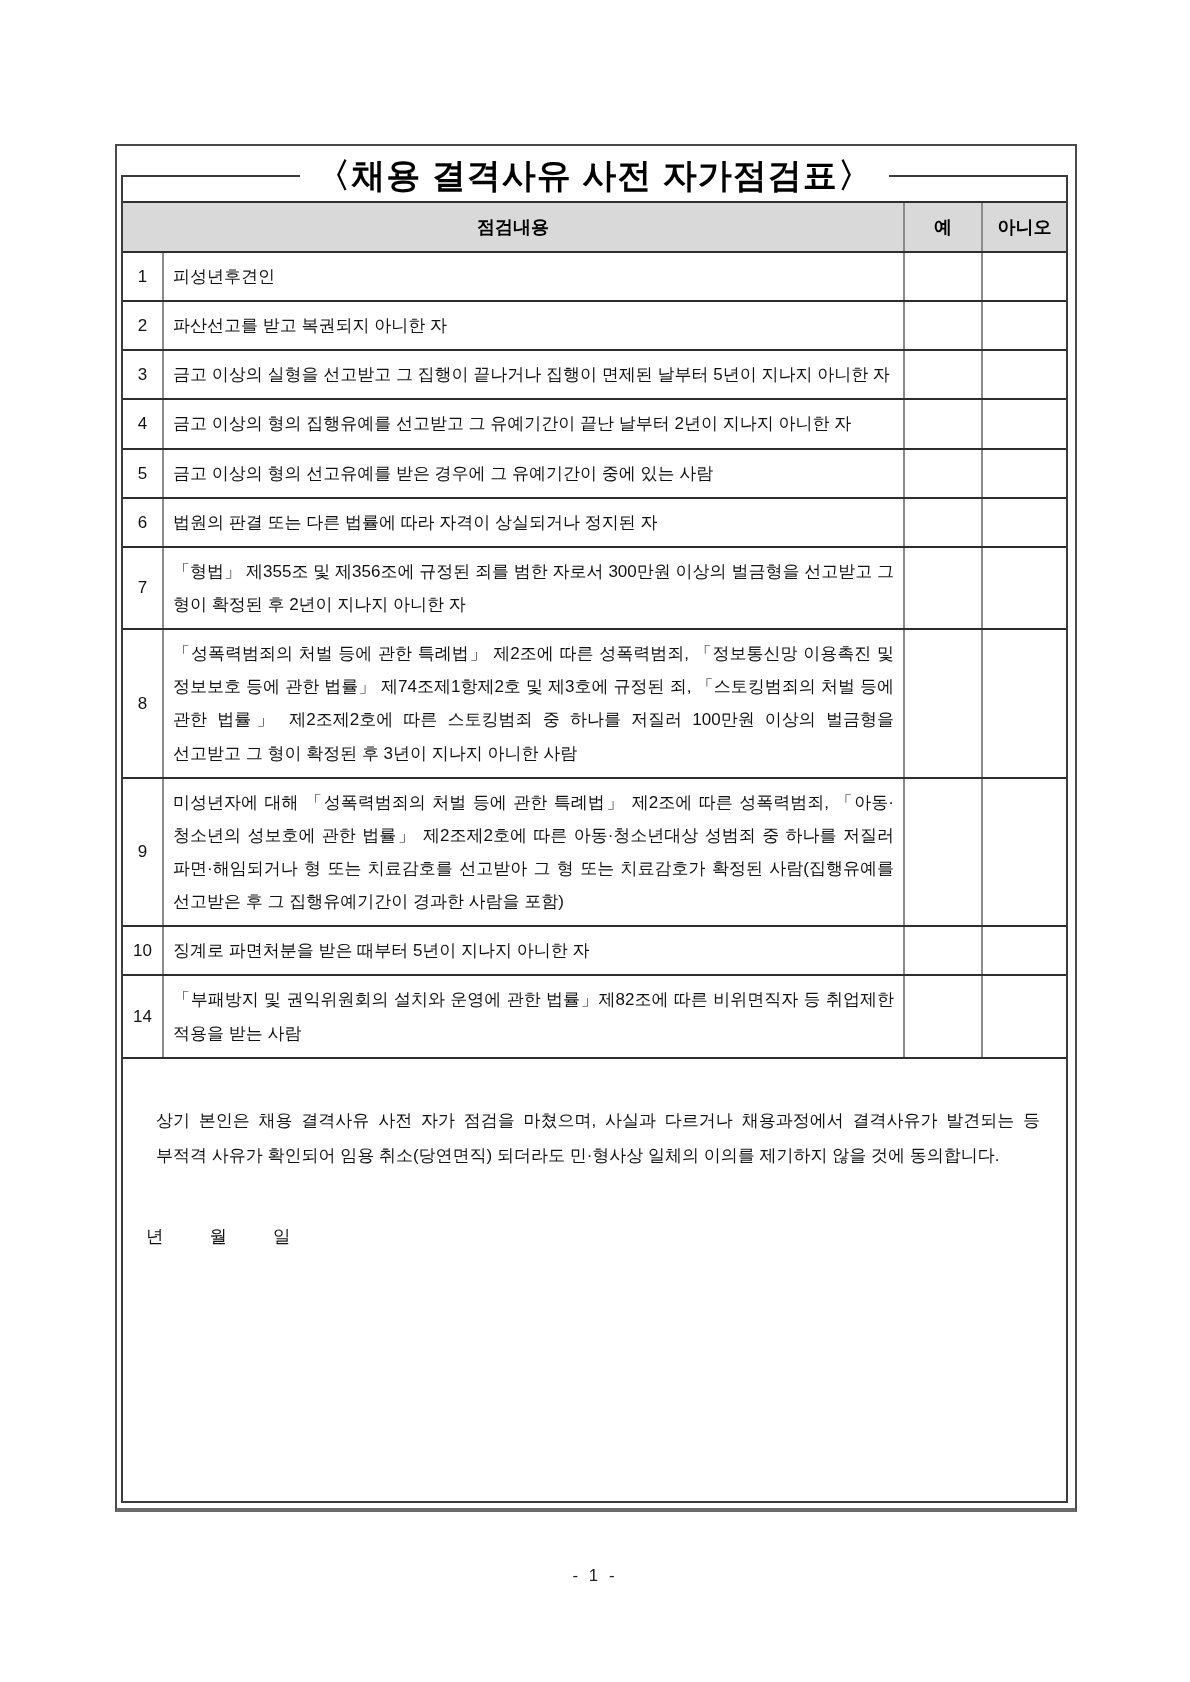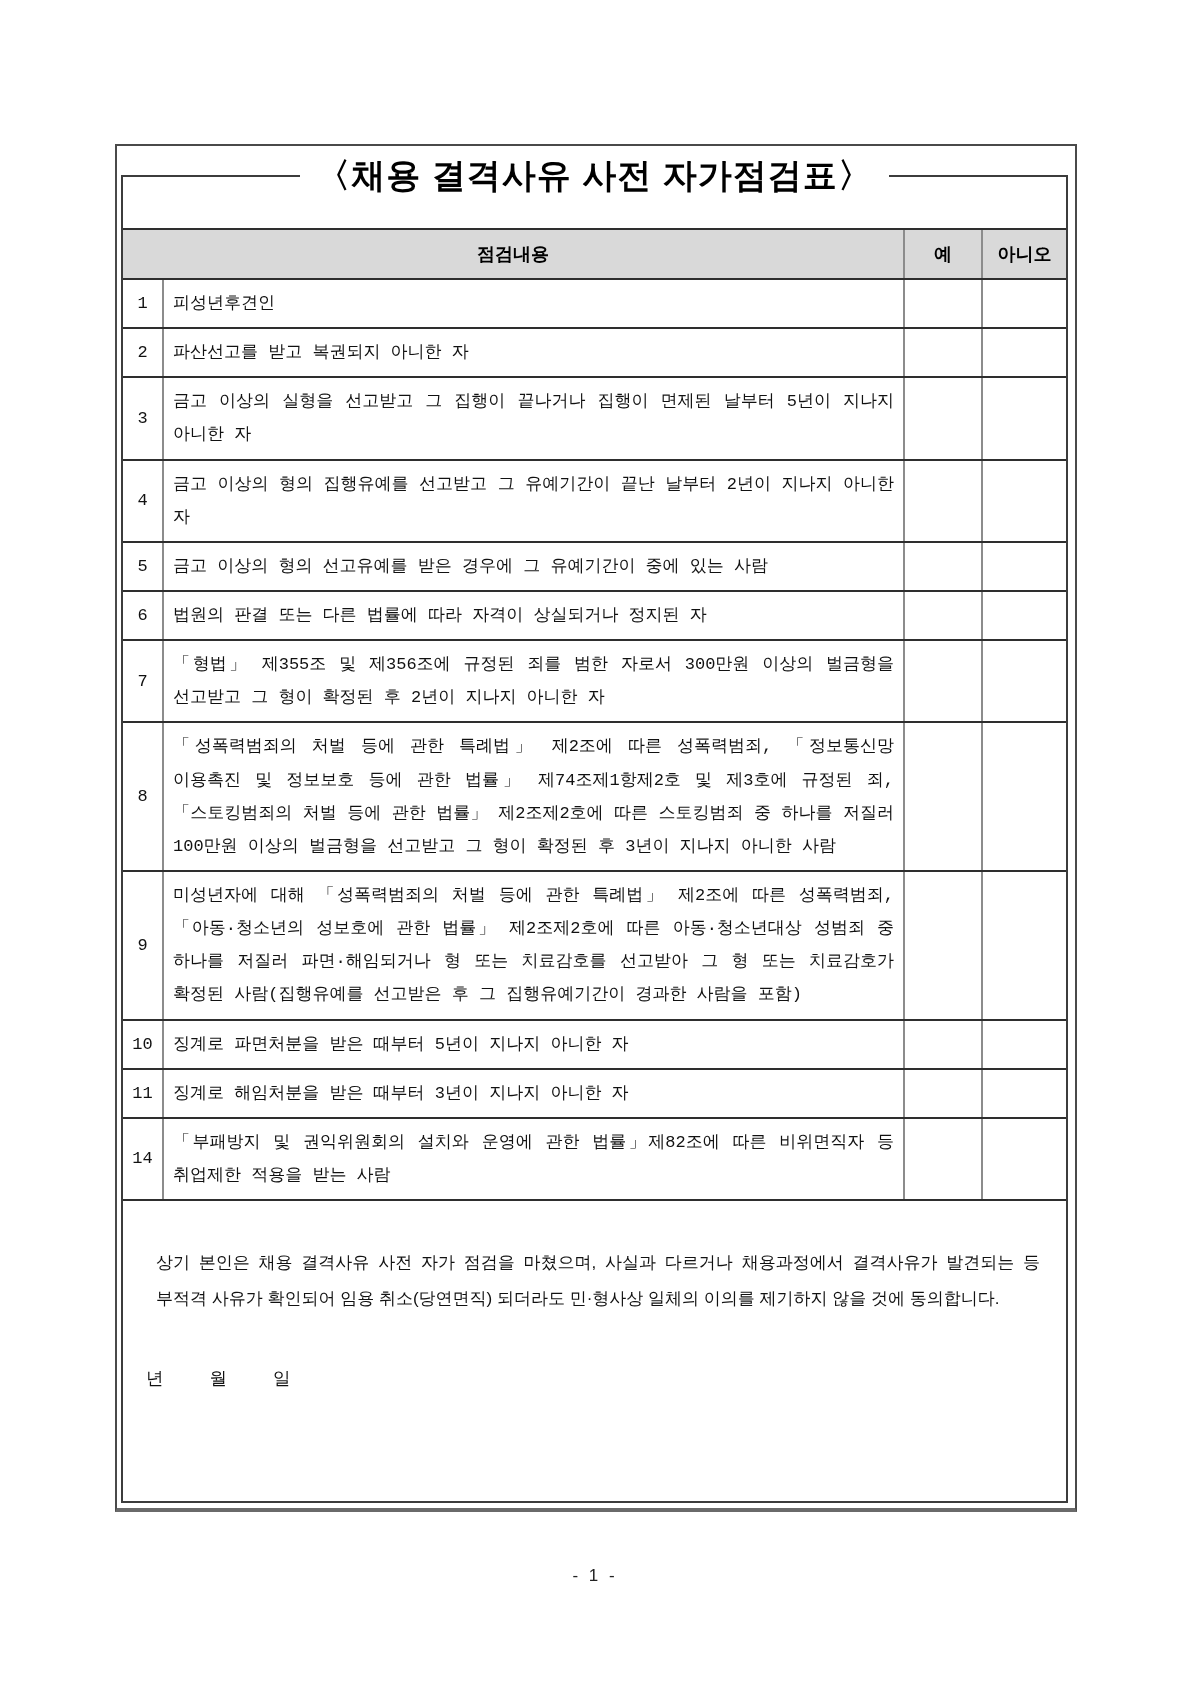--- a/index.html
+++ b/index.html
@@ -50,22 +50,21 @@
     font-weight: 700;
     letter-spacing: 1px;
     color: #000000;
     white-space: nowrap;
   }
 
   table.checklist {
     width: 100%;
     border-collapse: collapse;
     table-layout: fixed;
-    margin-top: 51px;
-    font-family: Liberation Mono, monospace;
+    margin-top: 24px;
   }
   table.checklist th {
     background: #d9d9d9;
     font-size: 18px;
     font-weight: 700;
     padding: 12px 4px;
     border-top: 2px solid #2e2e2e;
     border-bottom: 2px solid #2e2e2e;
     text-align: center;
     color: #000000;
@@ -213,26 +212,20 @@
     <td class="cell-yes"></td>
     <td class="cell-no"></td>
   </tr>
           <tr>
     <td class="cell-num">10</td>
     <td class="cell-content">징계로 파면처분을 받은 때부터 5년이 지나지 아니한 자</td>
     <td class="cell-yes"></td>
     <td class="cell-no"></td>
   </tr>
           <tr>
-    <td class="cell-num">11</td>
-    <td class="cell-content">징계로 해임처분을 받은 때부터 3년이 지나지 아니한 자</td>
-    <td class="cell-yes"></td>
-    <td class="cell-no"></td>
-  </tr>
-          <tr>
     <td class="cell-num">14</td>
     <td class="cell-content">「부패방지 및 권익위원회의 설치와 운영에 관한 법률」제82조에 따른 비위면직자 등 취업제한 적용을 받는 사람</td>
     <td class="cell-yes"></td>
     <td class="cell-no"></td>
   </tr>
         </tbody>
     </table>
 
     <p class="declaration">상기 본인은 채용 결격사유 사전 자가 점검을 마쳤으며, 사실과 다르거나 채용과정에서 결격사유가 발견되는 등 부적격 사유가 확인되어 임용 취소(당연면직) 되더라도 민·형사상 일체의 이의를 제기하지 않을 것에 동의합니다.</p>
 

